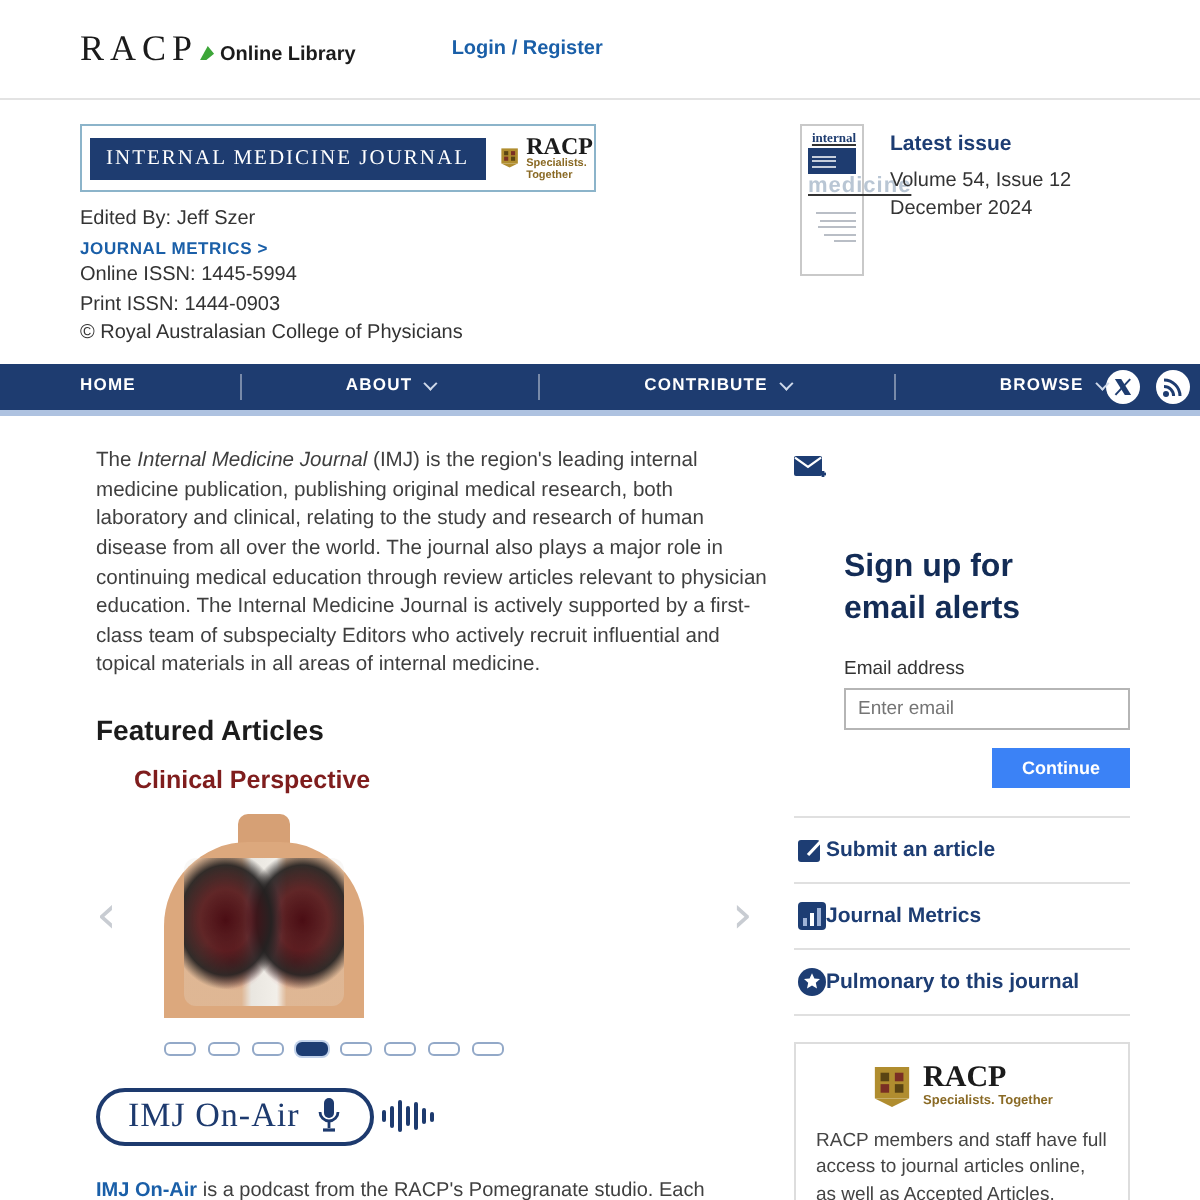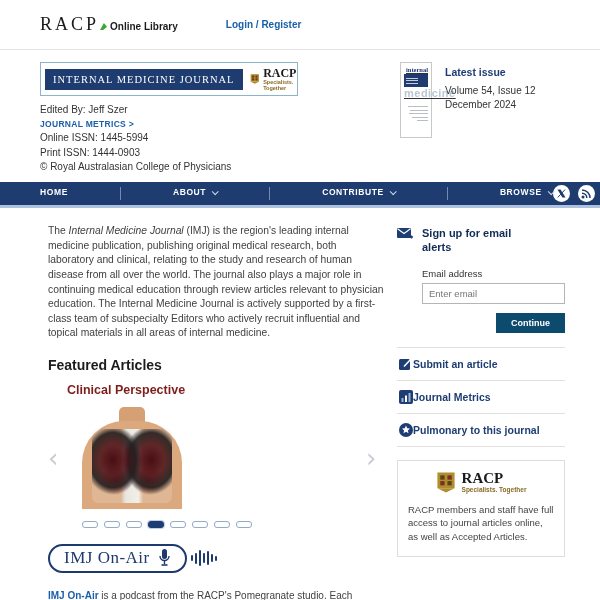--- a/index.html
+++ b/index.html
@@ -80,27 +80,27 @@
   .onair-text { font-family:"Liberation Serif", serif; font-size:17px; color:#1d3a6e; letter-spacing:.5px; white-space:nowrap; }
   .bars { display:flex; align-items:center; gap:2px; margin-left:4px; }
   .bars i { width:2px; background:#1d3a6e; border-radius:1px; display:block; }
   .bars i:nth-child(1){height:6px;} .bars i:nth-child(2){height:11px;} .bars i:nth-child(3){height:16px;}
   .bars i:nth-child(4){height:10px;} .bars i:nth-child(5){height:14px;} .bars i:nth-child(6){height:8px;} .bars i:nth-child(7){height:5px;}
   .podtext { font-size:10px; color:#3f3f3f; line-height:1.5; margin-top:15px; }
   .podtext b { color:#1a5fa8; cursor:pointer; }
   
   .sidebar { width:172px; margin-left:13px; padding-top:2px; }
   .signup-h { display:flex; gap:9px; }
-  .signup-h h3 { font-size:11px; color:#132c56; line-height:1.3; width:120px; }
+  .signup-h h3 { font-size:16px; color:#132c56; line-height:1.3; width:120px;margin-top:48px; }
   .signup-body { margin-left:25px; }
   .signup-desc { font-size:9.5px; color:#444; line-height:1.4; margin-top:9px; }
   .email-label { font-size:9.5px; color:#333; margin-top:13px; }
   .signup-body input { width:100%; height:21px; border:1px solid #b5b5b5; font-size:9.5px; padding:0 6px; margin-top:4px; color:#333; outline:none; }
   .cont-row { display:flex; justify-content:flex-end; }
-  .cont-btn { margin-top:9px; background:#0c4a6e; color:#fff; font-size:9px; font-weight:bold; border:none; padding:5px 15px; cursor:pointer; }
+  .cont-btn { margin-top:9px; background:#3b82f6; color:#fff; font-size:9px; font-weight:bold; border:none; padding:5px 15px; cursor:pointer; }
   .side-links { margin-top:14px; border-top:1px solid #e0e0e0; }
   .slink { display:flex; align-items:center; gap:0; padding:9px 2px; border-bottom:1px solid #e0e0e0; cursor:pointer; }
   .slink span.lbl { font-size:10.5px; font-weight:bold; color:#1d3d73; }
   .racpbox { margin-top:13px; border:1px solid #ddd; padding:10px 10px 12px; }
   .racpbox .logo-row { display:flex; justify-content:center; align-items:center; gap:6px; }
   .racpbox .racp-name { font-size:15px; } .racpbox .racp-tag { font-size:6.5px; }
   .racp-text { font-size:9.5px; color:#444; line-height:1.45; margin-top:9px; }
 </style>
 </head>
 <body>

